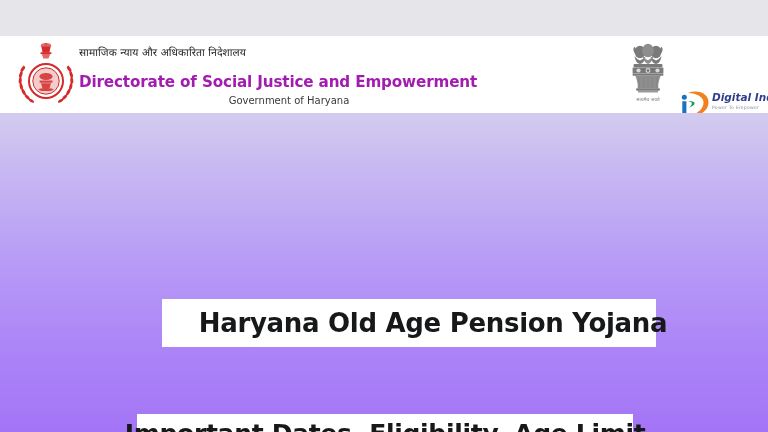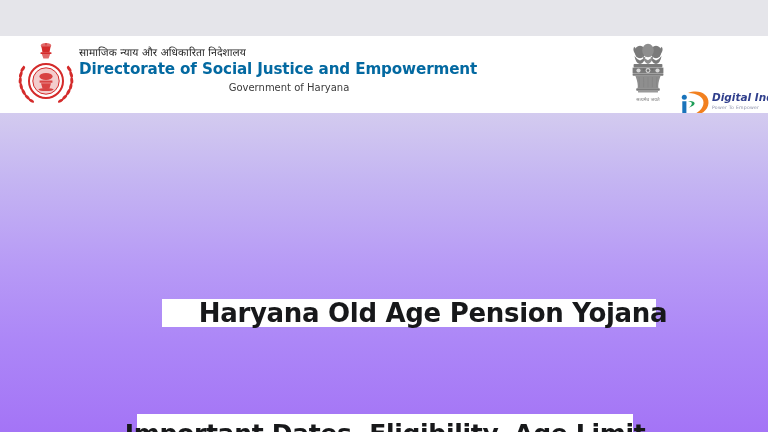--- a/index.html
+++ b/index.html
@@ -65,24 +65,24 @@
     line-height: 14px;
     color: #1c1c1c;
     white-space: nowrap;
     letter-spacing: 0.1px;
   }
   .hdr-main {
     font-family: "DejaVu Sans", sans-serif;
     font-size: 15.2px;
     font-weight: bold;
     line-height: 19px;
-    color: #0369a1;
+    color: #a21caf;
     white-space: nowrap;
     letter-spacing: -0.15px;
-    margin-top: 1px;
+    margin-top: 14px;
   }
   .hdr-sub {
     font-family: "DejaVu Sans", sans-serif;
     font-size: 10px;
     line-height: 14px;
     color: #3a3a3a;
     white-space: nowrap;
     margin-top: 2px;
     text-align: center;
   }
@@ -166,21 +166,21 @@
     justify-content: center;
     color: #17181a;
     font-family: "DejaVu Sans", sans-serif;
     font-weight: bold;
     white-space: nowrap;
   }
   .plate-title {
     left: 162px;
     top: 186px;
     width: 446px;
-    height: 28px;
+    height: 48px;
     font-size: 26px;
     letter-spacing: -0.3px;
     padding-left: 48px;
   }
   .plate-subtitle {
     left: 137px;
     top: 301px;
     width: 496px;
     height: 39px;
     font-size: 25px;

